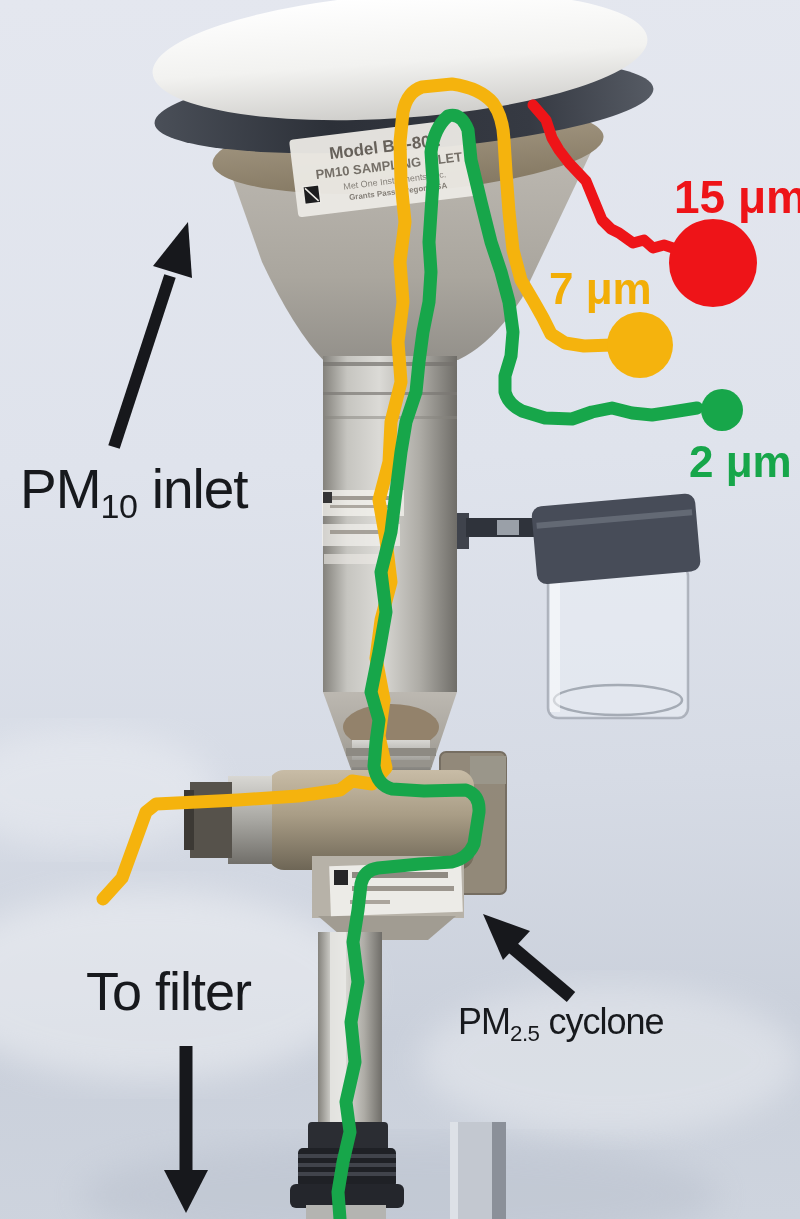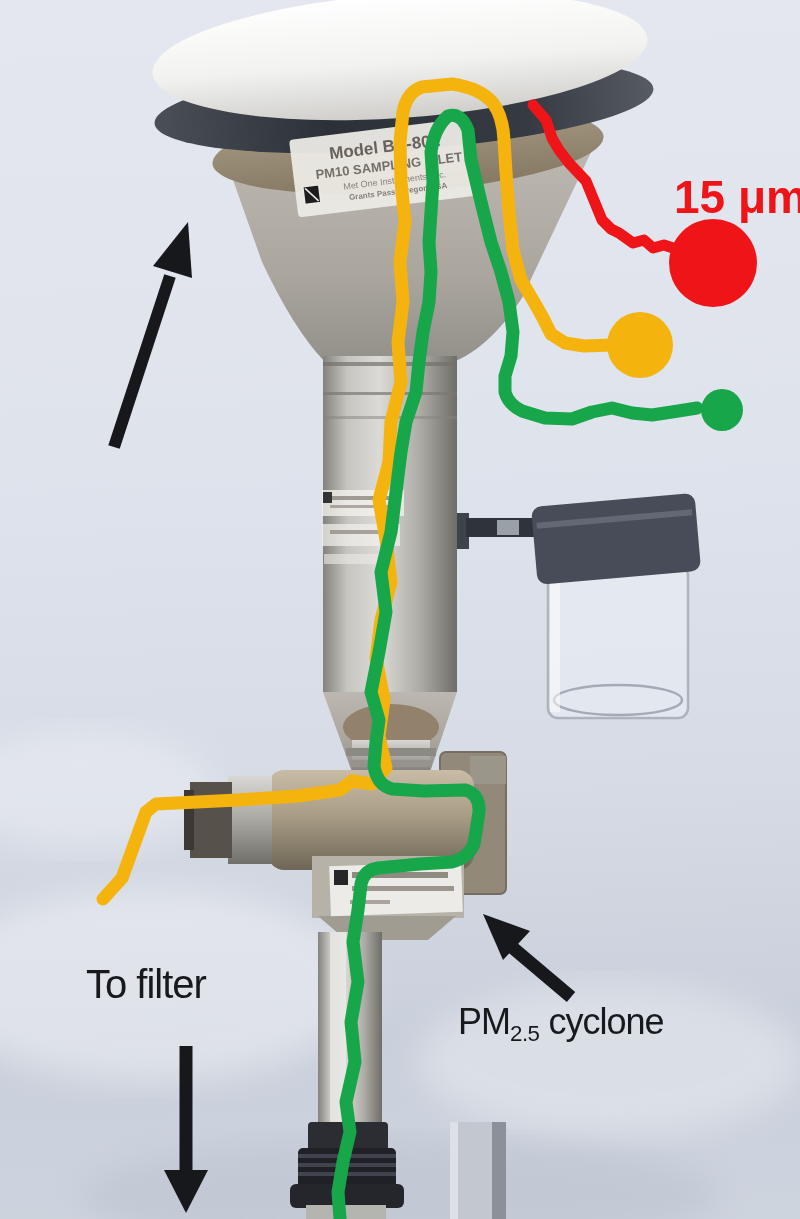--- a/index.html
+++ b/index.html
@@ -9,21 +9,21 @@
     font-family:"Liberation Sans",sans-serif;
   }
   .stage svg{position:absolute;left:0;top:0;}
   .annotation{position:absolute;color:#17191d;line-height:1;white-space:nowrap;letter-spacing:-1px;}
   .annotation .sub{font-size:0.62em;position:relative;top:0.30em;letter-spacing:-0.5px;}
   .particle-label{position:absolute;line-height:1;font-weight:600;white-space:nowrap;}
   .lbl-15{left:674px;top:174px;font-size:46px;color:#ee1418;}
   .lbl-7{left:549px;top:267px;font-size:44px;color:#f2ae07;}
   .lbl-2{left:689px;top:440px;font-size:44px;color:#17a64a;}
   .lbl-pm10{left:20px;top:462px;font-size:55px;}
-  .lbl-tofilter{left:86px;top:964px;font-size:40px;}
+  .lbl-tofilter{left:86px;top:964px;font-size:54px;}
   .lbl-pm25{left:458px;top:1004px;font-size:36px;}
 </style>
 </head>
 <body>
 
 <div class="stage">
 
   <svg width="800" height="1219" viewBox="0 0 800 1219">
     <defs>
       <linearGradient id="domeWhite" x1="0" y1="0" x2="0" y2="1">
@@ -201,16 +201,19 @@
       <line x1="571" y1="997" x2="513" y2="948" stroke="#17181c" stroke-width="13"></line>
       <polygon points="483,914 530,931 503,960" fill="#17181c"></polygon>
     </g>
     <g>
       <line x1="186" y1="1046" x2="186" y2="1176" stroke="#17181c" stroke-width="13"></line>
       <polygon points="164,1170 208,1170 186,1213" fill="#17181c"></polygon>
     </g>
   </svg>
 
   <div class="particle-label lbl-15">15 μm</div>
-
+  <div class="particle-label lbl-7">7 μm</div>
+  <div class="particle-label lbl-2">2 μm</div>
+
+  <div class="annotation lbl-pm10"><span>PM</span><span class="sub">10</span><span> inlet</span></div>
   <div class="annotation lbl-tofilter">To filter</div>
   <div class="annotation lbl-pm25"><span>PM</span><span class="sub">2.5</span><span> cyclone</span></div>
 </div>
 
 </body></html>

